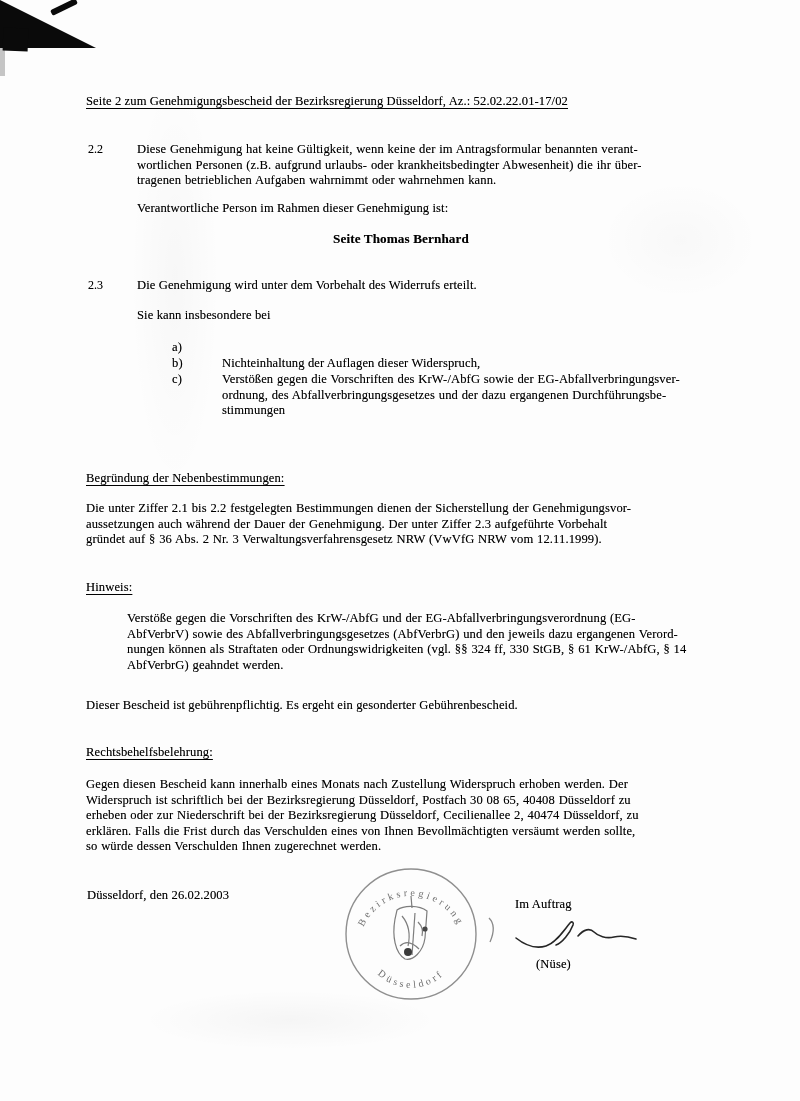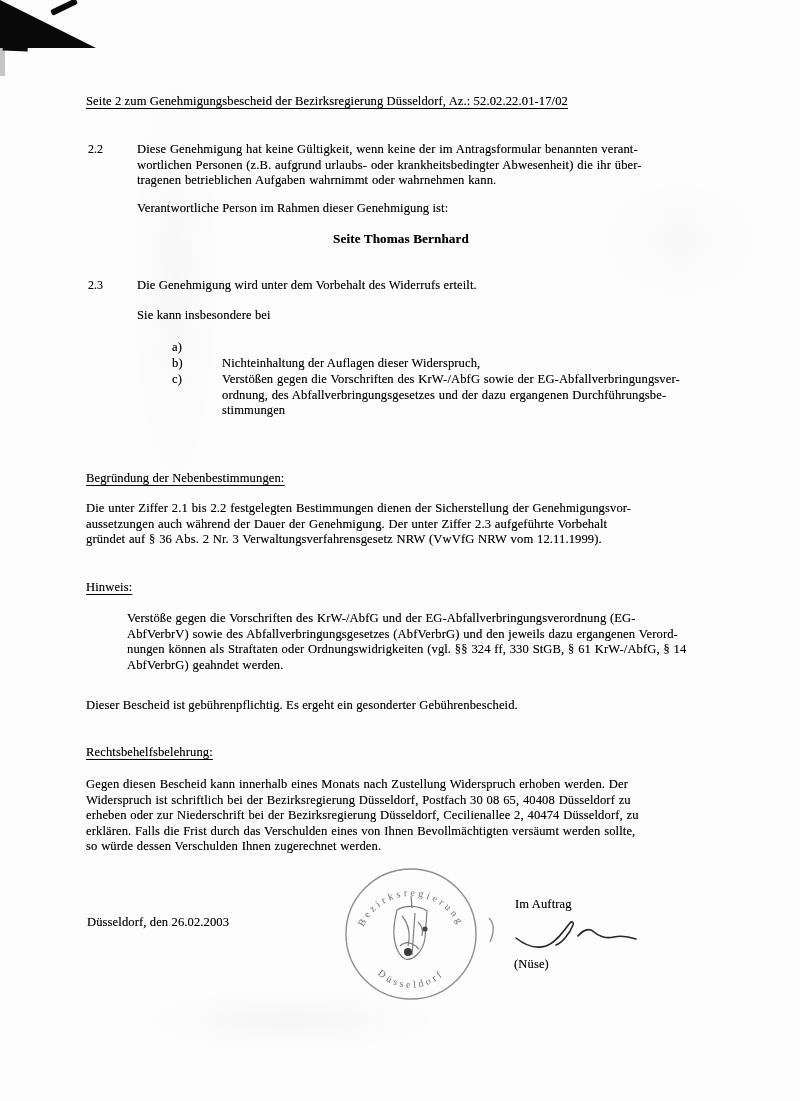--- a/index.html
+++ b/index.html
@@ -80,23 +80,23 @@
 AbfVerbrG) geahndet werden.</div>
   <div class="t" style="left:86px;top:698px;">Dieser Bescheid ist gebührenpflichtig. Es ergeht ein gesonderter Gebührenbescheid.</div>
 
   <div class="t ul" style="left:86px;top:745px;">Rechtsbehelfsbelehrung:</div>
   <div class="t ml" style="left:86px;top:777px;">Gegen diesen Bescheid kann innerhalb eines Monats nach Zustellung Widerspruch erhoben werden. Der
 Widerspruch ist schriftlich bei der Bezirksregierung Düsseldorf, Postfach 30 08 65, 40408 Düsseldorf zu
 erheben oder zur Niederschrift bei der Bezirksregierung Düsseldorf, Cecilienallee 2, 40474 Düsseldorf, zu
 erklären. Falls die Frist durch das Verschulden eines von Ihnen Bevollmächtigten versäumt werden sollte,
 so würde dessen Verschulden Ihnen zugerechnet werden.</div>
 
-  <div class="t" style="left:87px;top:915px;text-align:center;">Düsseldorf, den 26.02.2003</div>
+  <div class="t" style="left:87px;top:888px;text-align:center;">Düsseldorf, den 26.02.2003</div>
   <div class="t" style="left:515px;top:897px;">Im Auftrag</div>
-  <div class="t" style="left:514px;top:957px;">(Nüse)</div>
+  <div class="t" style="left:536px;top:957px;">(Nüse)</div>
 
   <svg style="left:342px;top:866px;" width="160" height="140" viewBox="0 0 160 140">
     <defs>
       <path id="sealTop" d="M 17,82 A 52,52 0 1 1 121,82"></path>
       <path id="sealBot" d="M 25,93 A 48,48 0 0 0 113,93"></path>
     </defs>
     <circle cx="69" cy="68" r="65" fill="none" stroke="#8f8f8f" stroke-width="1.4"></circle>
     <text font-size="10" letter-spacing="3.2" fill="#6e6e6e">
       <textPath href="#sealTop" startOffset="50%" text-anchor="middle">Bezirksregierung</textPath>
     </text>

